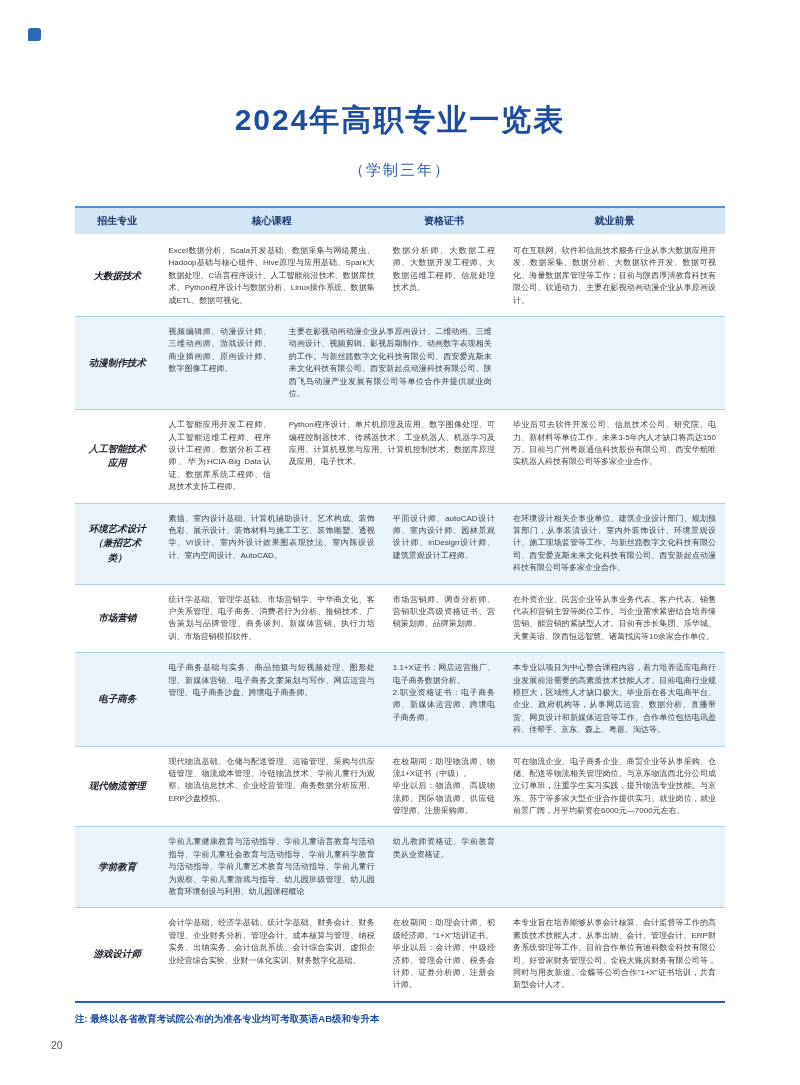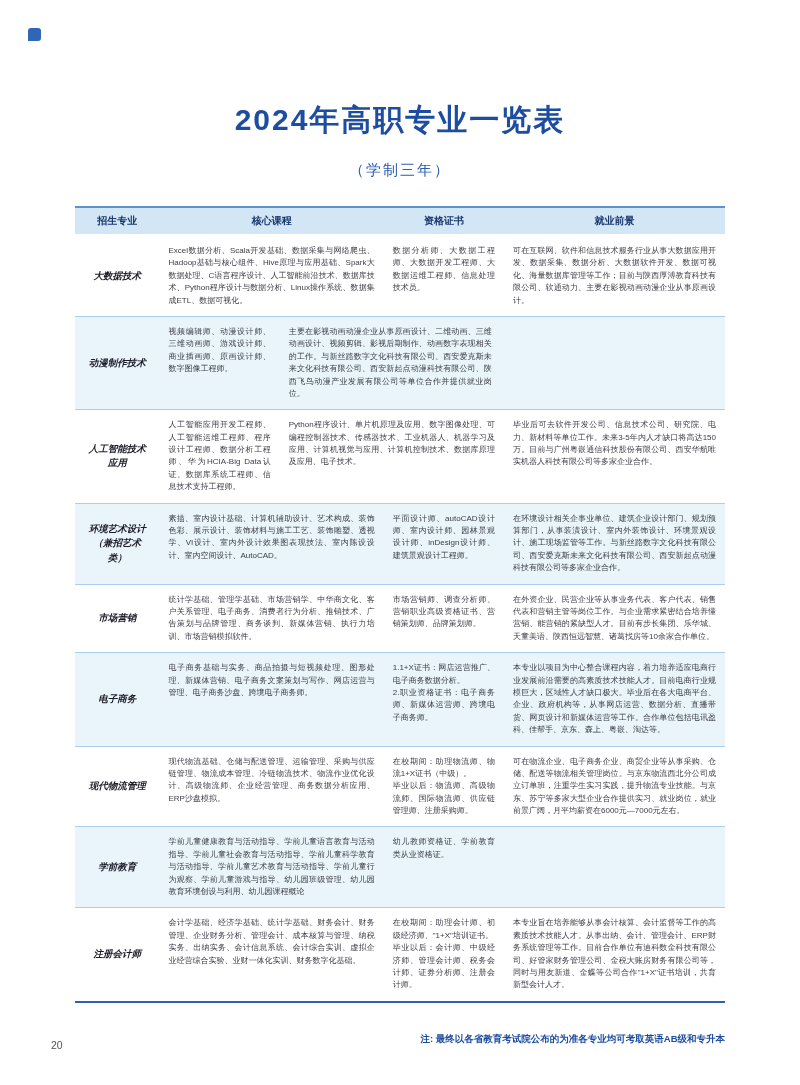--- a/index.html
+++ b/index.html
@@ -86,23 +86,23 @@
     font-weight: bold;
     color: #1c1c28;
     padding: 9px 10px;
     line-height: 1.5;
     font-style: italic;
   }
   .td.c3 { white-space: pre-line; }
 
   .footer-notes {
     width: 650px;
-    margin: 30px auto 0 auto;
+    margin: 10px auto 0 auto;
     display: flex;
-    justify-content: flex-end;
+    justify-content: flex-start;
     font-size: 9.5px;
     font-weight: bold;
     color: #1d4da0;
   }
 
   .page-number {
     position: absolute;
     left: 51px;
     bottom: 34px;
     font-size: 10.5px;
@@ -158,32 +158,32 @@
       </div>
       <div class="t-row">
         <div class="td c1">电子商务</div>
         <div class="td c2">电子商务基础与实务、商品拍摄与短视频处理、图形处理、新媒体营销、电子商务文案策划与写作、网店运营与管理、电子商务沙盘、跨境电子商务师。</div>
         <div class="td c3">1.1+X证书：网店运营推广、电子商务数据分析。
 2.职业资格证书：电子商务师、新媒体运营师、跨境电子商务师。</div>
         <div class="td c4">本专业以项目为中心整合课程内容，着力培养适应电商行业发展前沿需要的高素质技术技能人才。目前电商行业规模巨大，区域性人才缺口极大。毕业后在各大电商平台、企业、政府机构等，从事网店运营、数据分析、直播带货、网页设计和新媒体运营等工作。合作单位包括电讯盈科、佳帮手、京东、森上、粤嵌、淘达等。</div>
       </div>
       <div class="t-row">
         <div class="td c1">现代物流管理</div>
-        <div class="td c2">现代物流基础、仓储与配送管理、运输管理、采购与供应链管理、物流成本管理、冷链物流技术、物流作业优化设计、高级物流师、企业经营管理、商务数据分析应用、ERP沙盘模拟。</div>
+        <div class="td c2">现代物流基础、仓储与配送管理、运输管理、采购与供应链管理、物流成本管理、冷链物流技术、学前儿童行为观察、物流信息技术、企业经营管理、商务数据分析应用、ERP沙盘模拟。</div>
         <div class="td c3">在校期间：助理物流师、物流1+X证书（中级）。
 毕业以后：物流师、高级物流师、国际物流师、供应链管理师、注册采购师。</div>
         <div class="td c4">可在物流企业、电子商务企业、商贸企业等从事采购、仓储、配送等物流相关管理岗位。与京东物流西北分公司成立订单班，注重学生实习实践，提升物流专业技能。与京东、苏宁等多家大型企业合作提供实习、就业岗位，就业前景广阔，月平均薪资在6000元—7000元左右。</div>
       </div>
       <div class="t-row">
         <div class="td c1">学前教育</div>
         <div class="td c2">学前儿童健康教育与活动指导、学前儿童语言教育与活动指导、学前儿童社会教育与活动指导、学前儿童科学教育与活动指导、学前儿童艺术教育与活动指导、学前儿童行为观察、学前儿童游戏与指导、幼儿园班级管理、幼儿园教育环境创设与利用、幼儿园课程概论</div>
         <div class="td c3">幼儿教师资格证、学前教育类从业资格证。</div>
       </div>
       <div class="t-row">
-        <div class="td c1">注册会计师</div>
+        <div class="td c1">游戏设计师</div>
         <div class="td c2">会计学基础、经济学基础、统计学基础、财务会计、财务管理、企业财务分析、管理会计、成本核算与管理、纳税实务、出纳实务、会计信息系统、会计综合实训、虚拟企业经营综合实验、业财一体化实训、财务数字化基础。</div>
         <div class="td c3">在校期间：助理会计师、初级经济师、"1+X"培训证书。
 毕业以后：会计师、中级经济师、管理会计师、税务会计师、证券分析师、注册会计师。</div>
         <div class="td c4">本专业旨在培养能够从事会计核算、会计监督等工作的高素质技术技能人才。从事出纳、会计、管理会计、ERP财务系统管理等工作。目前合作单位有迪科数金科技有限公司、好管家财务管理公司、金税大账房财务有限公司等，同时与用友新道、金蝶等公司合作"1+X"证书培训，共育新型会计人才。</div>
       </div>
     </div>
   </div>
 
   <div class="footer-notes">
     <div class="note-left">注: 最终以各省教育考试院公布的为准</div>

